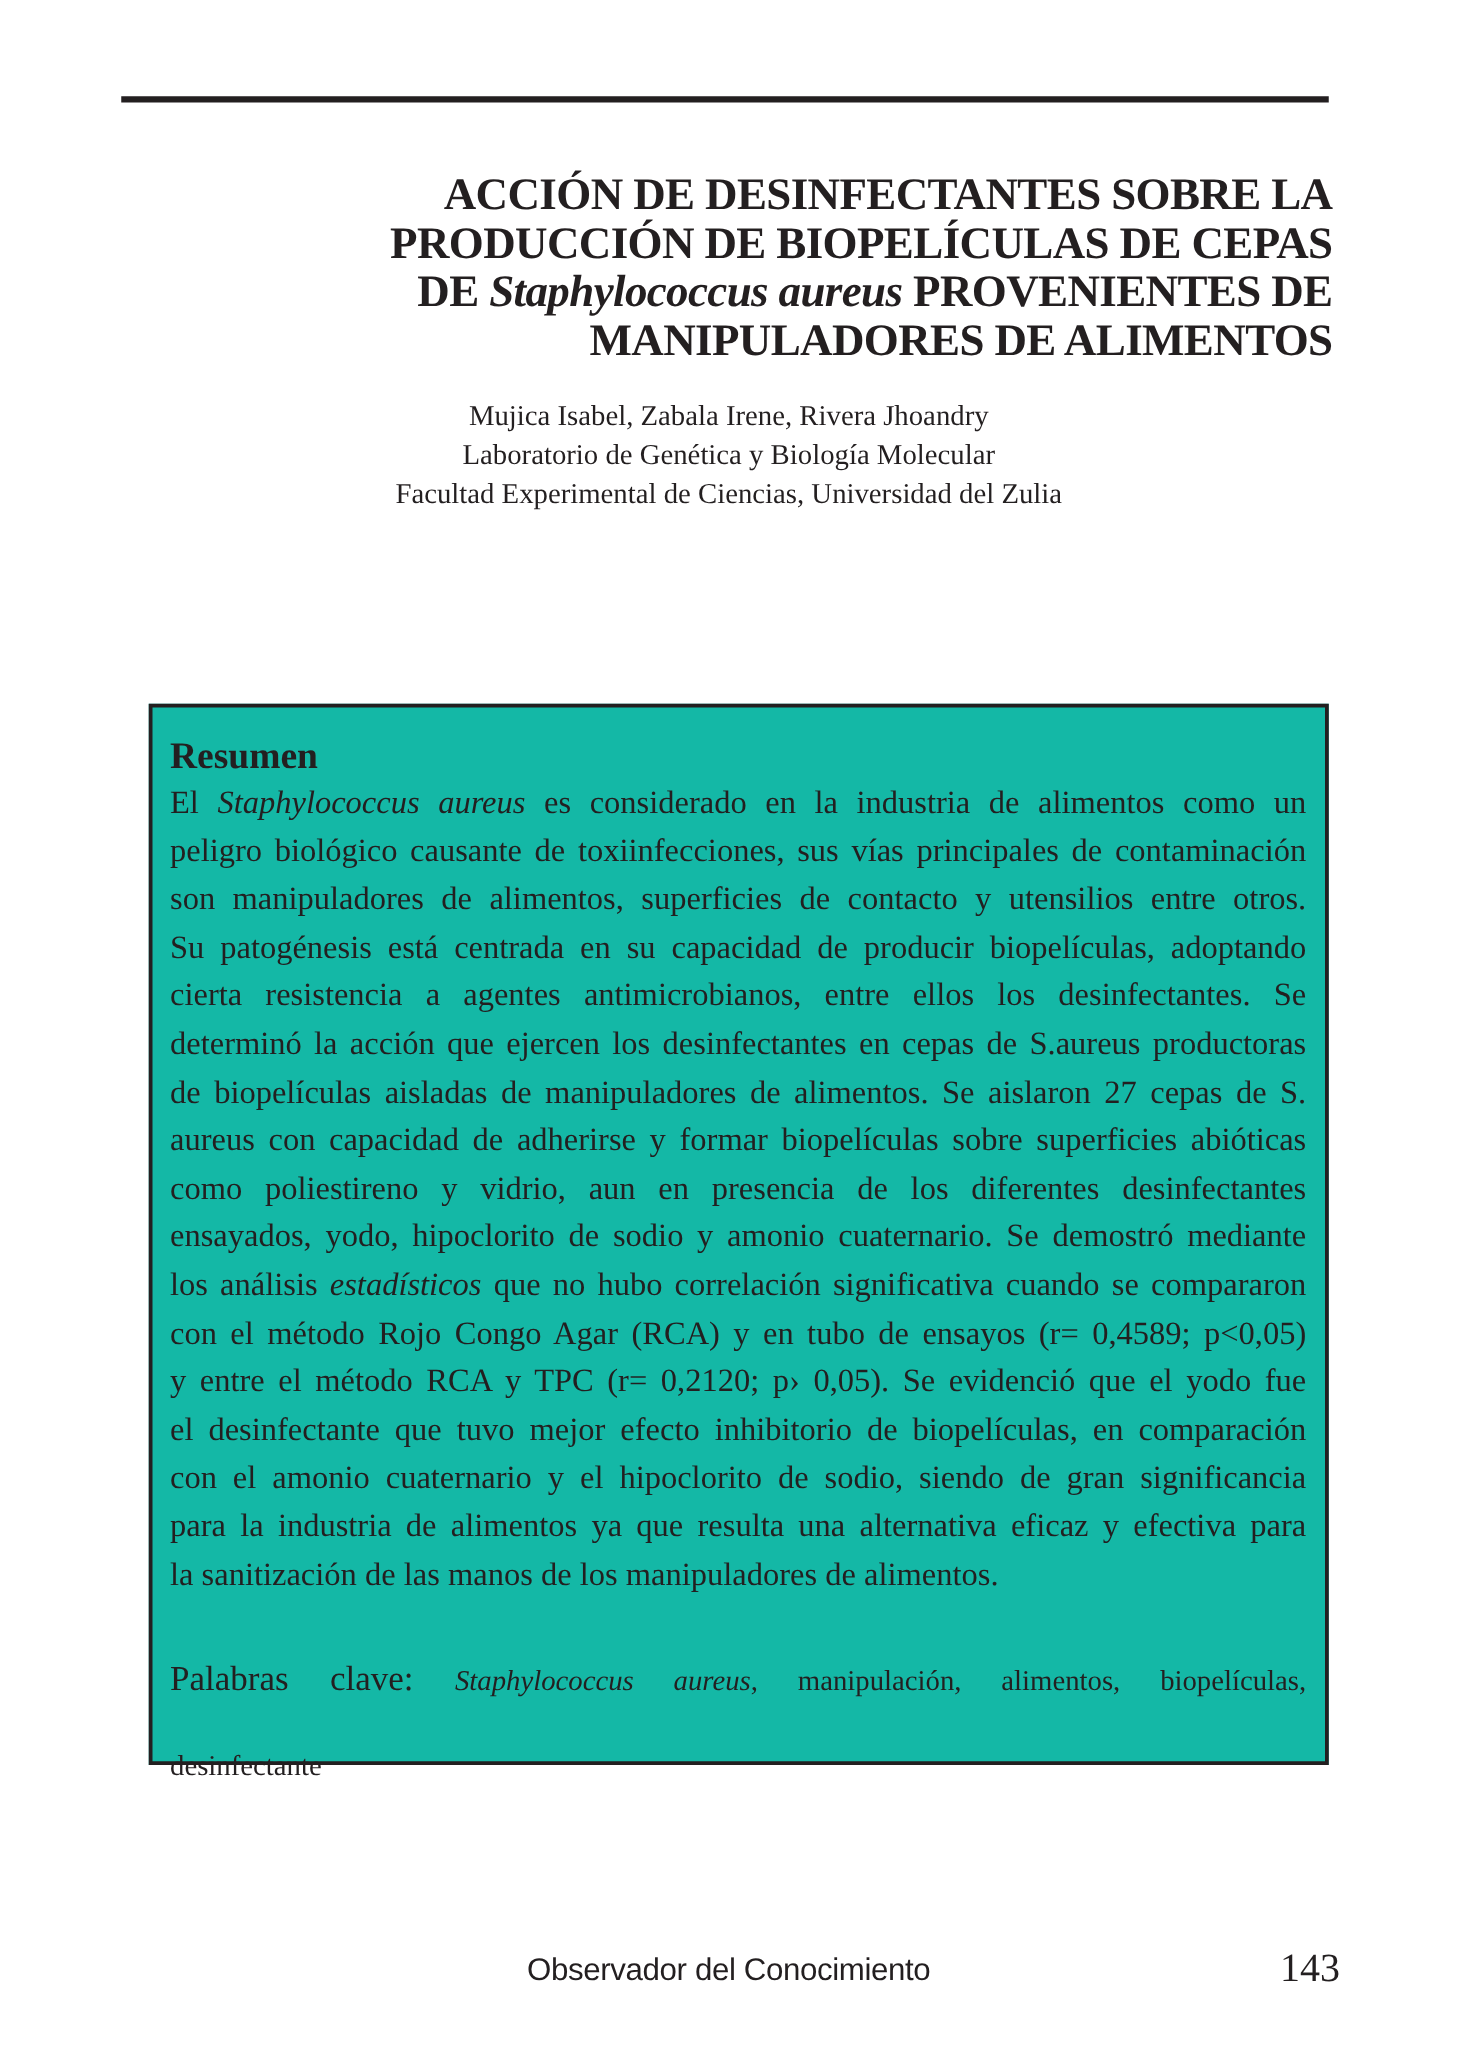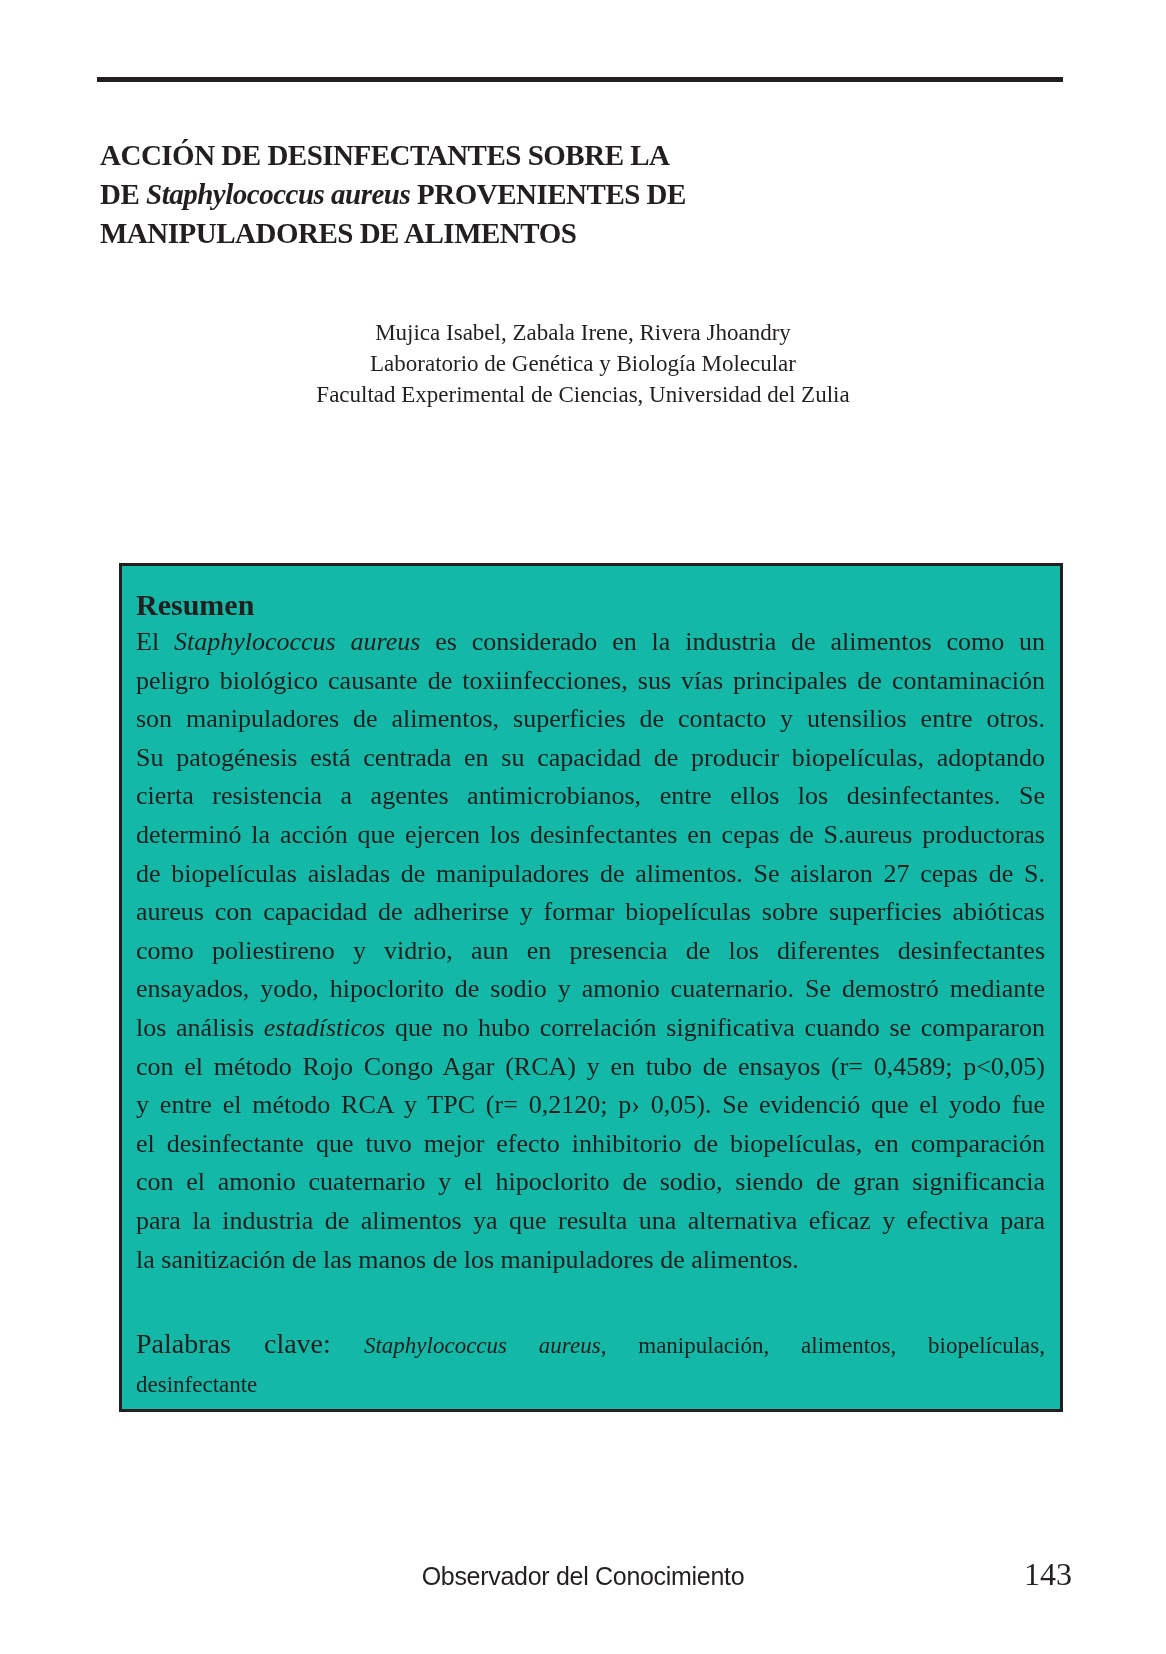--- a/index.html
+++ b/index.html
@@ -16,23 +16,23 @@
     position: absolute;
     left: 97px; top: 77px;
     width: 966px; height: 5px;
     background: #231f20;
   }
 
   .title-block {
     position: absolute;
     left: 100px; top: 136px;
     width: 966px;
-    text-align: left;
+    text-align: right;
     font-weight: bold;
-    font-size: 29px;
+    font-size: 36px;
     line-height: 39px;
     letter-spacing: -0.5px;
   }
 
   .authors-block {
     position: absolute;
     left: 100px; top: 317px;
     width: 966px;
     text-align: center;
     font-size: 23px;
@@ -72,20 +72,21 @@
     margin-top: 46px;
     font-size: 23px;
     line-height: 38.6px;
   }
   .keywords-line {
     text-align: justify;
     text-align-last: justify;
   }
   .keywords-line.last-line {
     text-align-last: left;
+    margin-top: 29px;
   }
   .keywords-line .seg-b { font-size: 28px; }
 
   .seg-i { font-style: italic; }
   .seg-b { font-weight: normal; }
 
   .footer-journal {
     position: absolute;
     left: 0; right: 0; top: 1562px;
     text-align: center;
@@ -100,20 +101,21 @@
     font-size: 32px;
   }
 </style>
 </head>
 <body>
 
 <div class="top-rule"></div>
 
 <div class="title-block">
   <div class="title-line"><span>ACCIÓN DE DESINFECTANTES SOBRE LA</span></div>
+  <div class="title-line"><span>PRODUCCIÓN DE BIOPELÍCULAS DE CEPAS</span></div>
   <div class="title-line"><span>DE </span><span class="seg-i">Staphylococcus aureus</span><span> PROVENIENTES DE</span></div>
   <div class="title-line"><span>MANIPULADORES DE ALIMENTOS</span></div>
 </div>
 
 <div class="authors-block">
   <div>Mujica Isabel, Zabala Irene, Rivera Jhoandry</div>
   <div>Laboratorio de Genética y Biología Molecular</div>
   <div>Facultad Experimental de Ciencias, Universidad del Zulia</div>
 </div>
 

